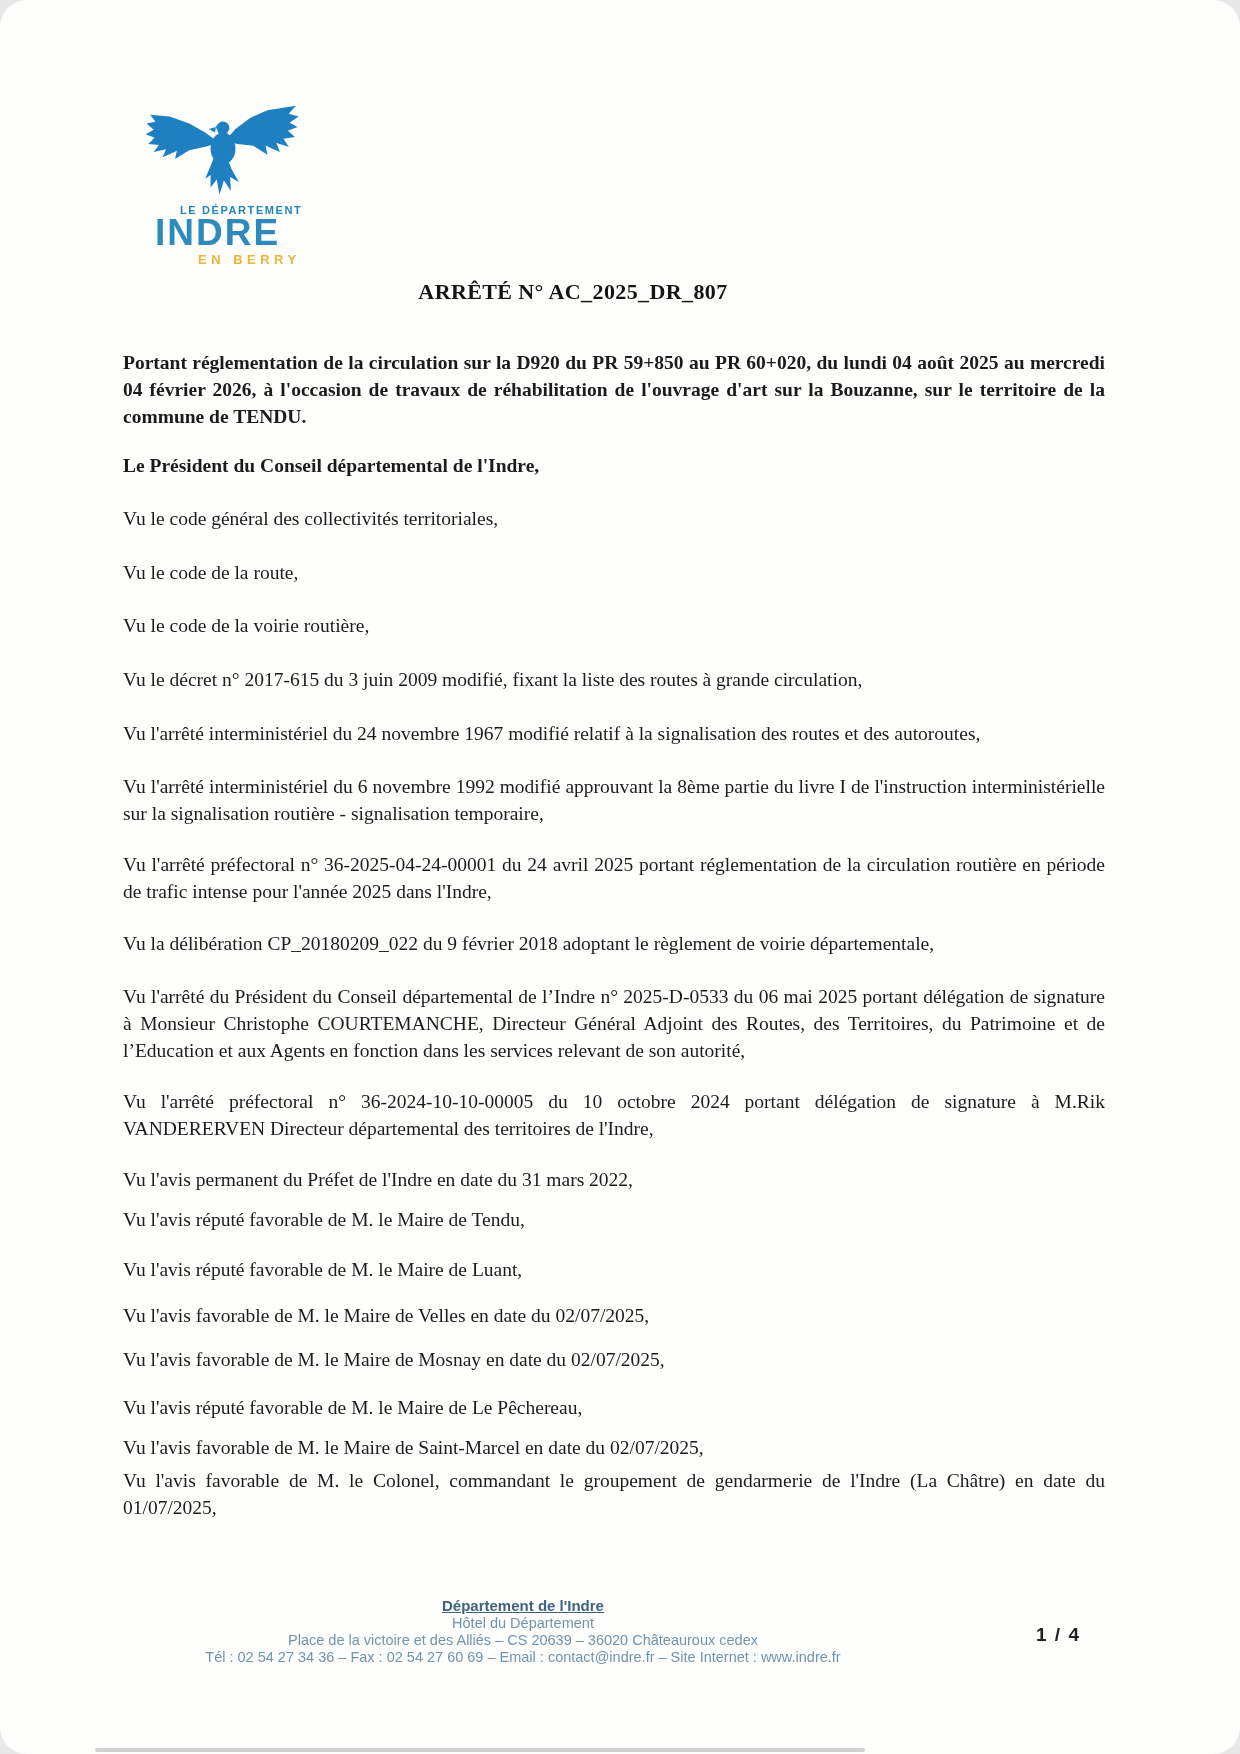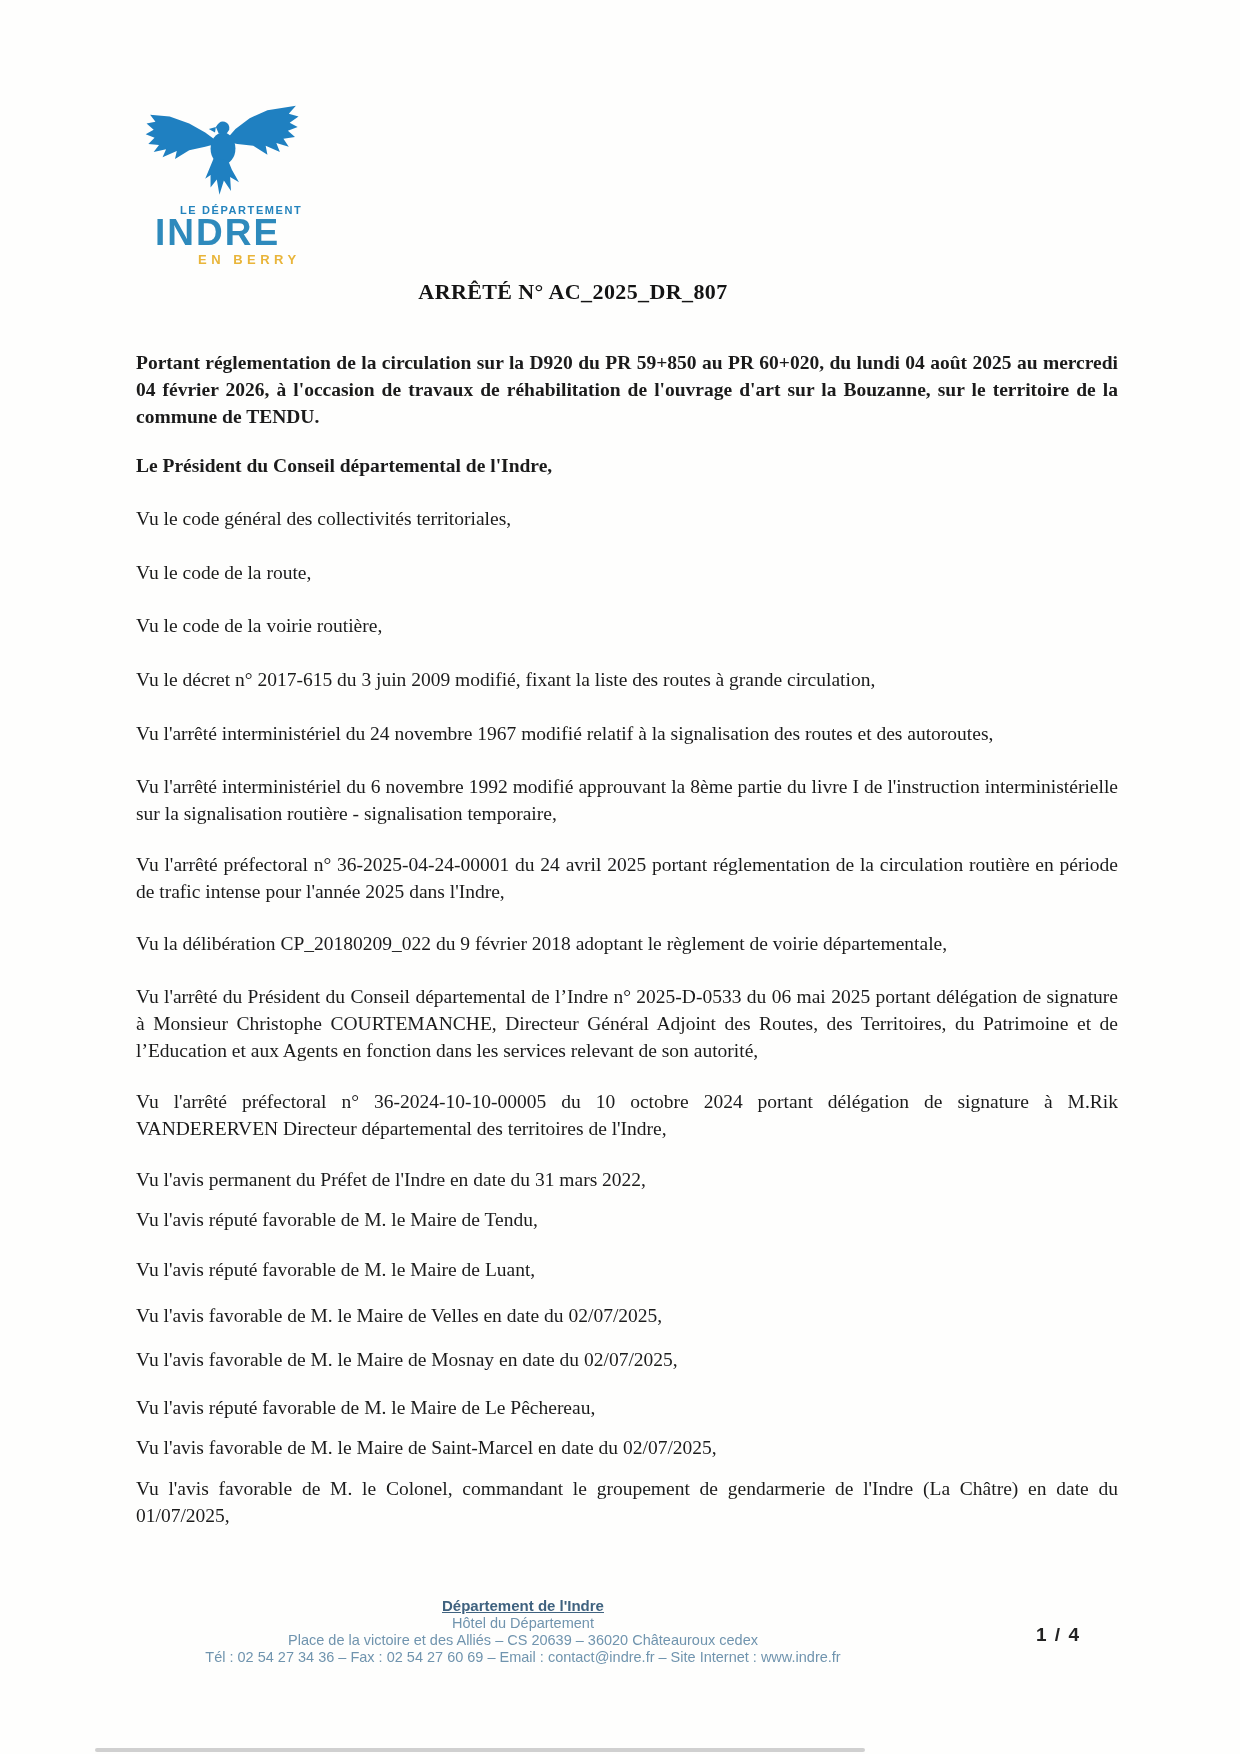--- a/index.html
+++ b/index.html
@@ -4,20 +4,21 @@
 <style>
   html,body{margin:0;padding:0;background:#e8e8e8;}
   .page{
     position:relative;
     width:1240px;height:1754px;
     margin:0 auto;
     background:#fefefd;
     overflow:hidden;
     font-family:"Liberation Serif", serif;
     color:#1b1b1b;
+    border-radius:27px;
   }
   
   .logo{position:absolute;left:135px;top:96px;width:200px;}
   .logo svg{display:block;width:160px;height:104px;margin-left:8px;}
   .logo-line1{
     font-family:"Liberation Sans", sans-serif;
     font-size:11px;font-weight:bold;color:#2383bd;
     letter-spacing:1.6px;margin:4px 0 0 45px;
   }
   .logo-line2{
@@ -31,21 +32,21 @@
     letter-spacing:4.5px;margin:1px 0 0 23px;padding-left:40px;
   }
   
   .doc-title{
     position:absolute;left:0;top:279px;width:1146px;
     text-align:center;font-size:22px;font-weight:bold;
     letter-spacing:0.4px;color:#141414;
   }
   
   .content{
-    position:absolute;left:136px;top:349px;width:982px;
+    position:absolute;left:123px;top:349px;width:982px;
     font-size:19.5px;line-height:27px;
   }
   .content p{margin:0;}
   .b{font-weight:bold;}
   .j{text-align:justify;}
   
   .footer{
     position:absolute;left:123px;top:1597px;width:800px;
     font-family:"Liberation Sans", sans-serif;
     font-size:14.5px;line-height:17px;color:#7094ae;text-align:center;
@@ -102,21 +103,21 @@
     <p style="margin-top:25px">Vu la délibération CP_20180209_022 du 9 février 2018 adoptant le règlement de voirie départementale,</p>
     <p class="j" style="margin-top:26px">Vu l'arrêté du Président du Conseil départemental de l’Indre n° 2025-D-0533 du 06 mai 2025 portant délégation de signature à Monsieur Christophe COURTEMANCHE, Directeur Général Adjoint des Routes, des Territoires, du Patrimoine et de l’Education et aux Agents en fonction dans les services relevant de son autorité,</p>
     <p class="j" style="margin-top:24px">Vu l'arrêté préfectoral n° 36-2024-10-10-00005 du 10 octobre 2024 portant délégation de signature à M.Rik VANDERERVEN Directeur départemental des territoires de l'Indre,</p>
     <p style="margin-top:24px">Vu l'avis permanent du Préfet de l'Indre en date du 31 mars 2022,</p>
     <p style="margin-top:13px">Vu l'avis réputé favorable de M. le Maire de Tendu,</p>
     <p style="margin-top:23px">Vu l'avis réputé favorable de M. le Maire de Luant,</p>
     <p style="margin-top:19px">Vu l'avis favorable de M. le Maire de Velles en date du 02/07/2025,</p>
     <p style="margin-top:17px">Vu l'avis favorable de M. le Maire de Mosnay en date du 02/07/2025,</p>
     <p style="margin-top:21px">Vu l'avis réputé favorable de M. le Maire de Le Pêchereau,</p>
     <p style="margin-top:13px">Vu l'avis favorable de M. le Maire de Saint-Marcel en date du 02/07/2025,</p>
-    <p class="j" style="margin-top:14px">Vu l'avis favorable de M. le Colonel, commandant le groupement de gendarmerie de l'Indre (La Châtre) en date du 01/07/2025,</p>
+    <p class="j" style="margin-top:6px">Vu l'avis favorable de M. le Colonel, commandant le groupement de gendarmerie de l'Indre (La Châtre) en date du 01/07/2025,</p>
   </div>
 
   <div class="footer">
     <div class="org">Département de l'Indre</div>
     <div>Hôtel du Département</div>
     <div>Place de la victoire et des Alliés – CS 20639 – 36020 Châteauroux cedex</div>
     <div>Tél : 02 54 27 34 36 – Fax : 02 54 27 60 69 – Email : contact@indre.fr – Site Internet : www.indre.fr</div>
   </div>
 
   <div class="page-num">1 / 4</div>

